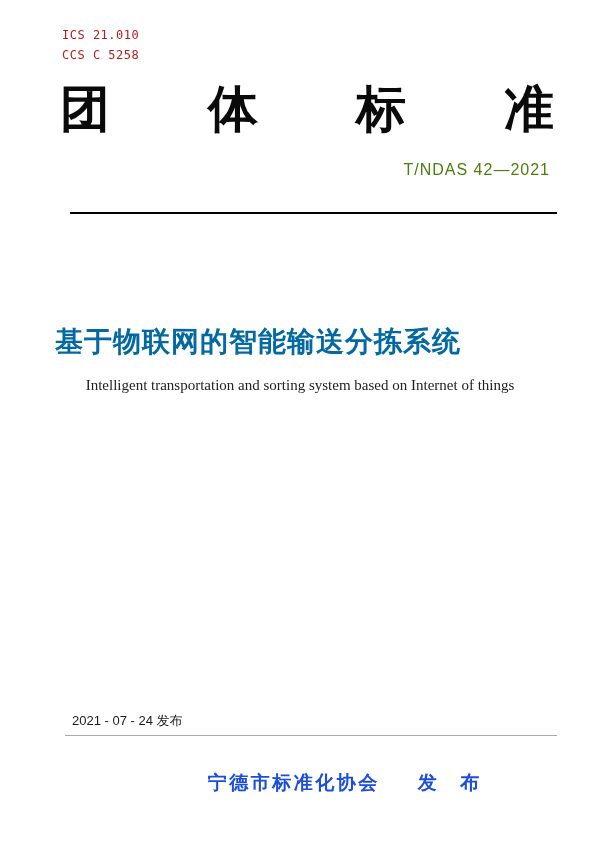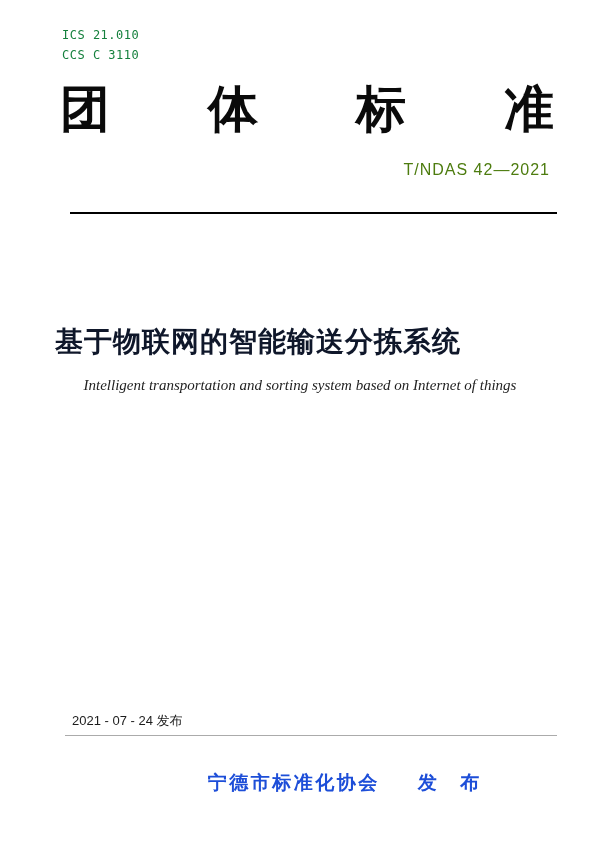--- a/index.html
+++ b/index.html
@@ -19,21 +19,21 @@
   .abs { position: absolute; }
   .pre { white-space: pre; }
 
   
   .ics-block {
     left: 62px;
     top: 25px;
     font-family: "DejaVu Sans Mono", monospace;
     font-size: 12px;
     line-height: 20px;
-    color: #15803d;
+    color: #b91c1c;
     letter-spacing: 0.5px;
   }
 
   
   .doc-type {
     left: 60px;
     top: 84px;
     width: 494px;
     display: flex;
     justify-content: space-between;
@@ -63,33 +63,32 @@
 
   
   .title-zh {
     left: 0;
     top: 323px;
     width: 516px;
     text-align: center;
     font-size: 28px;
     font-weight: bold;
     letter-spacing: 1px;
-    color: #0f172a;
+    color: #0369a1;
   }
 
   
   .title-en {
     left: 0;
     top: 377px;
     width: 600px;
     text-align: center;
     font-family: "Liberation Serif", serif;
     font-size: 15px;
     color: #222222;
-    font-style: italic;
   }
 
   
   .date-issue {
     left: 72px;
     top: 712px;
     font-size: 13px;
     color: #1c1c1c;
   }
   .date-impl {
@@ -127,21 +126,21 @@
     letter-spacing: 9px;
   }
 </style>
 </head>
 <body>
 
 <div class="page">
 
   <div class="abs ics-block">
     <div class="pre">ICS 21.010</div>
-    <div class="pre">CCS C 3110</div>
+    <div class="pre">CCS C 5258</div>
   </div>
 
   <div class="abs doc-type">
     <span>团</span>
     <span>体</span>
     <span>标</span>
     <span>准</span>
   </div>
 
   <div class="abs standard-no pre">T/NDAS 42—2021</div>

